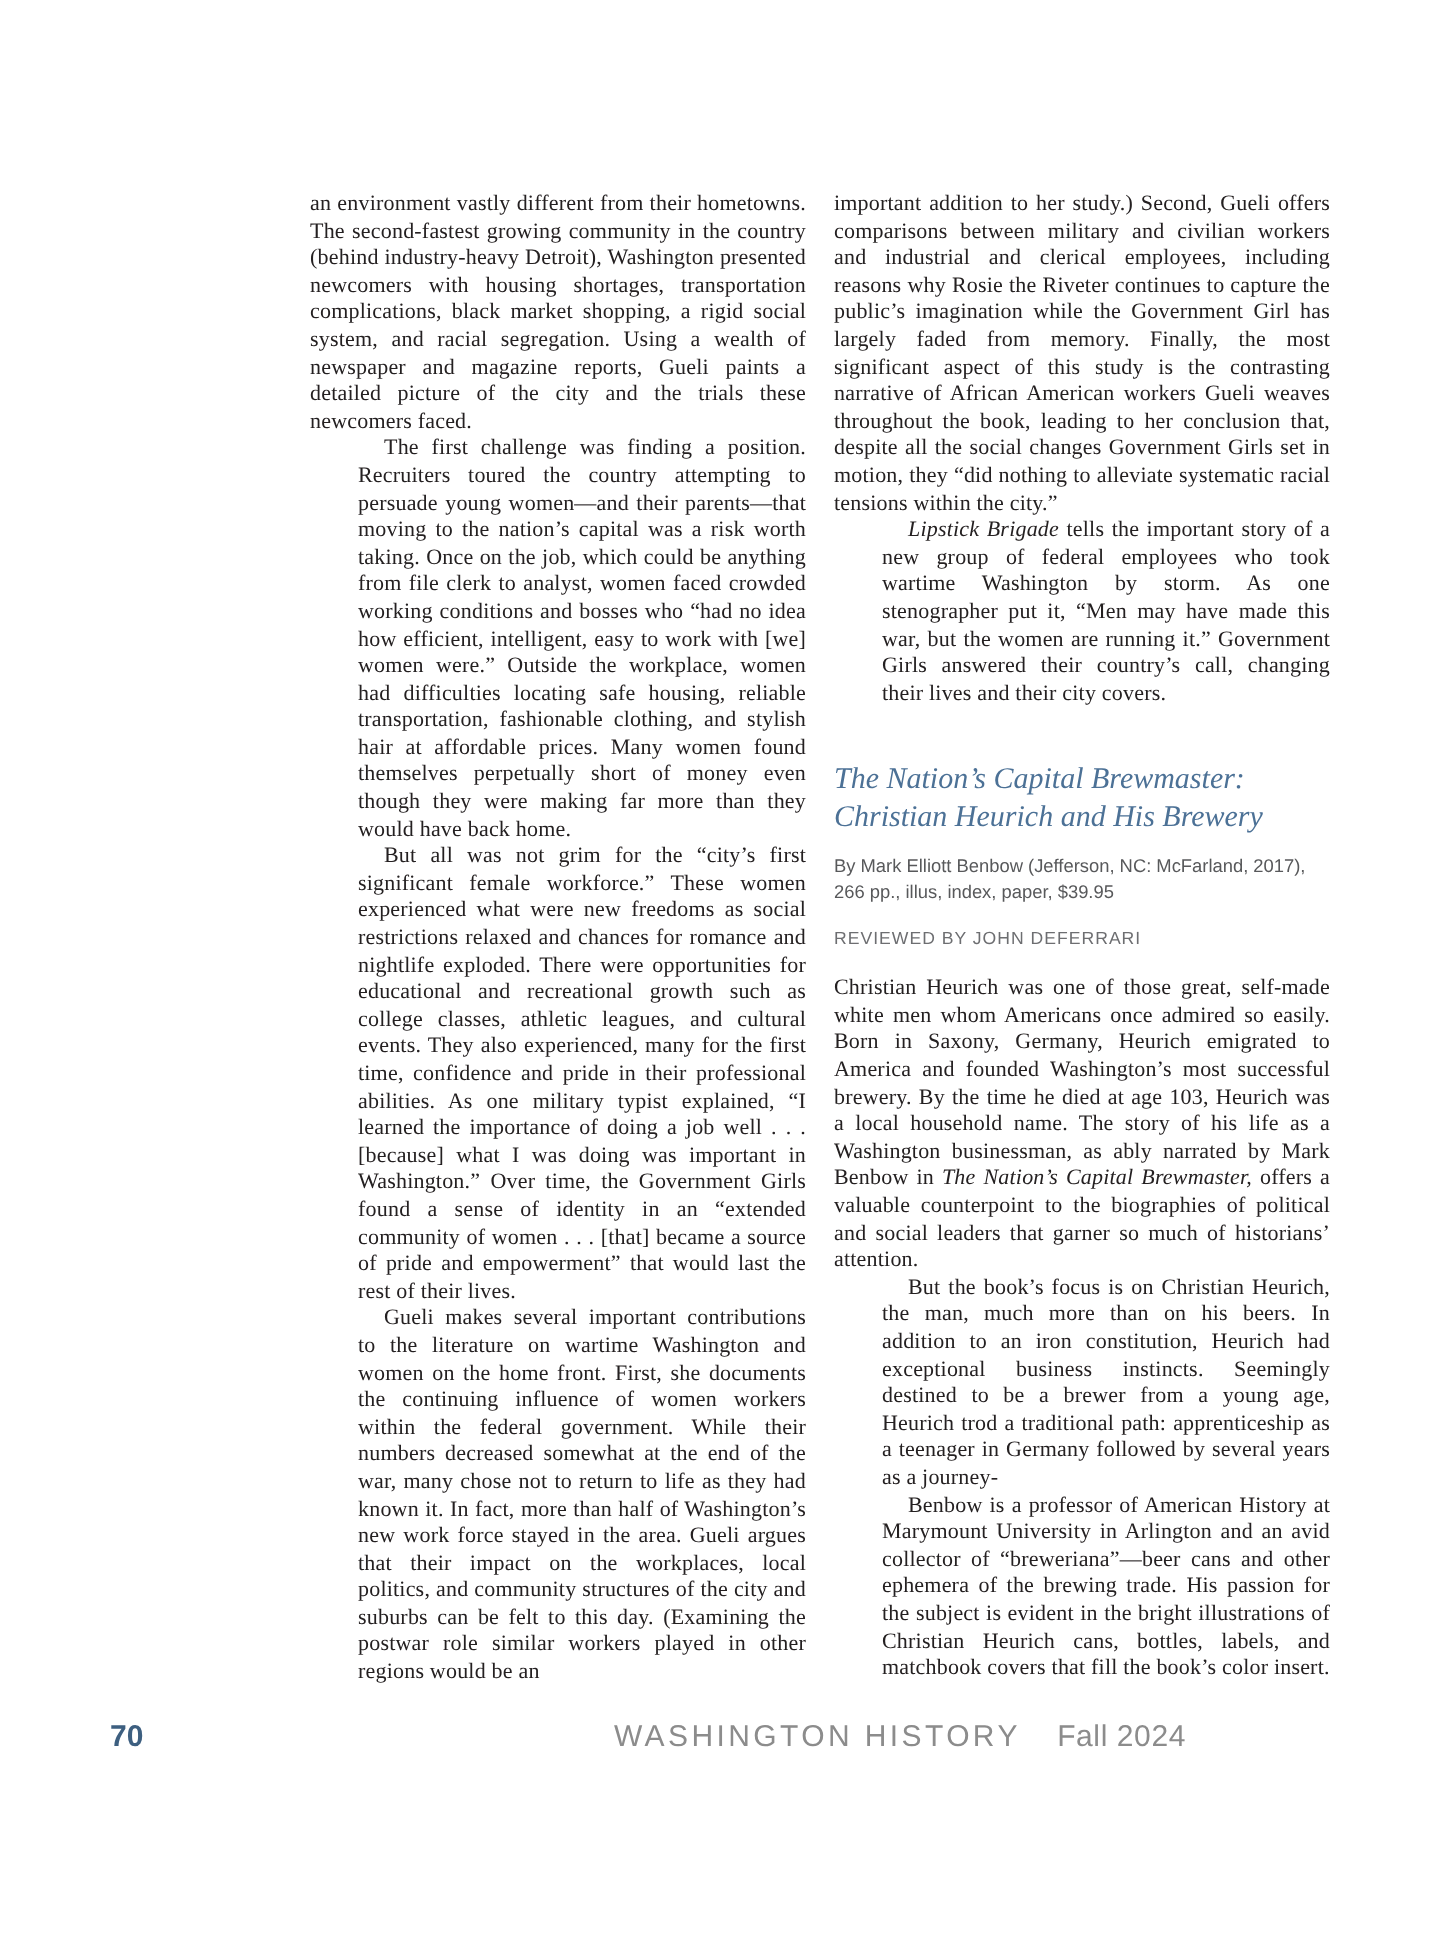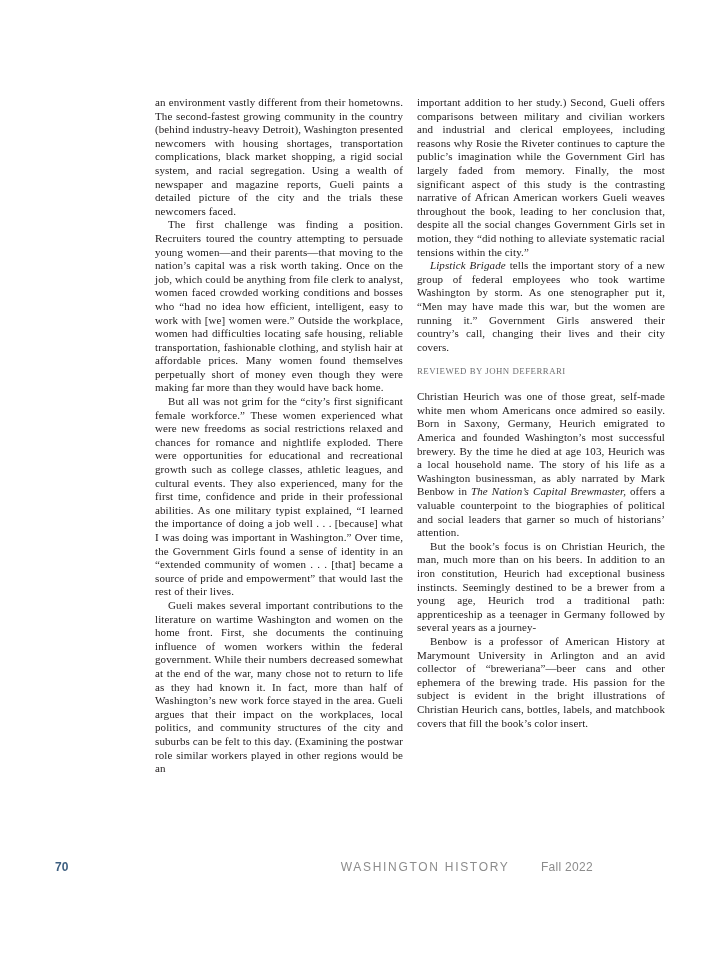--- a/index.html
+++ b/index.html
@@ -10,65 +10,67 @@
   .page{position:absolute;inset:0;background:#ffffff;}
   .columns{
     position:absolute;left:155px;top:96px;width:510px;
     display:flex;gap:14px;align-items:flex-start;
   }
   .col{width:248px;}
   .body-para{
     margin:0;font-size:11px;line-height:13.6px;text-align:justify;
     color:#242021;letter-spacing:0.1px;
   }
-  .body-para.indent{text-indent:13px;}
+  .body-para.indent{text-indent:13px;margin-left:24px;}
   .body-para i{}
   .review-heading{
     margin:27px 0 8px 0;font-family:"Liberation Serif",serif;
     font-style:italic;font-weight:normal;
     font-size:15px;line-height:19px;color:#4c7196;
   }
   .byline{
     font-family:"Liberation Sans",sans-serif;
     font-size:9.2px;line-height:12.5px;color:#58595b;margin:0 0 9px 0;
   }
   .reviewer{
-    font-family:Liberation Serif, serif;
+    font-family:Liberation Sans, sans-serif;
     font-size:8.8px;letter-spacing:0.5px;color:#6d6e71;margin:12px 0 14px 0;
   }
   .footer{position:absolute;left:0;top:860px;width:651px;height:16px;
-    font-family:"Liberation Sans",sans-serif;font-size:12px;}
+    font-family:"Liberation Sans",sans-serif;font-size:15px;}
   .page-number{position:absolute;left:55px;top:0;font-weight:bold;color:#3d5f80;}
   .footer-right{position:absolute;right:58px;top:0;color:#8c8c8c;white-space:nowrap;}
-  .journal-name{letter-spacing:1.7px;margin-right:28px;color:#8c8c8c;}
+  .journal-name{letter-spacing:1.7px;margin-right:14px;color:#8c8c8c;}
   .issue{letter-spacing:0.3px;color:#8c8c8c;}
 </style>
 </head>
 <body>
 
 <div class="page">
 
   <div class="columns">
     <div class="col">
         <p class="body-para"><span>an environment vastly different from their hometowns. The second-fastest growing community in the country (behind industry-heavy Detroit), Washington presented newcomers with housing shortages, transportation complications, black market shopping, a rigid social system, and racial segregation. Using a wealth of newspaper and magazine reports, Gueli paints a detailed picture of the city and the trials these newcomers faced.</span></p>
         <p class="body-para indent"><span>The first challenge was finding a position. Recruiters toured the country attempting to persuade young women—and their parents—that moving to the nation’s capital was a risk worth taking. Once on the job, which could be anything from file clerk to analyst, women faced crowded working conditions and bosses who “had no idea how efficient, intelligent, easy to work with [we] women were.” Outside the workplace, women had difficulties locating safe housing, reliable transportation, fashionable clothing, and stylish hair at affordable prices. Many women found themselves perpetually short of money even though they were making far more than they would have back home.</span></p>
         <p class="body-para indent"><span>But all was not grim for the “city’s first significant female workforce.” These women experienced what were new freedoms as social restrictions relaxed and chances for romance and nightlife exploded. There were opportunities for educational and recreational growth such as college classes, athletic leagues, and cultural events. They also experienced, many for the first time, confidence and pride in their professional abilities. As one military typist explained, “I learned the importance of doing a job well . . . [because] what I was doing was important in Washington.” Over time, the Government Girls found a sense of identity in an “extended community of women . . . [that] became a source of pride and empowerment” that would last the rest of their lives.</span></p>
         <p class="body-para indent"><span>Gueli makes several important contributions to the literature on wartime Washington and women on the home front. First, she documents the continuing influence of women workers within the federal government. While their numbers decreased somewhat at the end of the war, many chose not to return to life as they had known it. In fact, more than half of Washington’s new work force stayed in the area. Gueli argues that their impact on the workplaces, local politics, and community structures of the city and suburbs can be felt to this day. (Examining the postwar role similar workers played in other regions would be an</span></p>
       </div>
     <div class="col">
         <p class="body-para"><span>important addition to her study.) Second, Gueli offers comparisons between military and civilian workers and industrial and clerical employees, including reasons why Rosie the Riveter continues to capture the public’s imagination while the Government Girl has largely faded from memory. Finally, the most significant aspect of this study is the contrasting narrative of African American workers Gueli weaves throughout the book, leading to her conclusion that, despite all the social changes Government Girls set in motion, they “did nothing to alleviate systematic racial tensions within the city.”</span></p>
         <p class="body-para indent"><i>Lipstick Brigade</i><span> tells the important story of a new group of federal employees who took wartime Washington by storm. As one stenographer put it, “Men may have made this war, but the women are running it.” Government Girls answered their country’s call, changing their lives and their city covers.</span></p>
+        <h2 class="review-heading">The Nation’s Capital Brewmaster:<br>Christian Heurich and His Brewery</h2>
+        <div class="byline">By Mark Elliott Benbow (Jefferson, NC: McFarland, 2017), 266 pp., illus, index, paper, $39.95</div>
         <div class="reviewer">REVIEWED BY JOHN DEFERRARI</div>
         <p class="body-para"><span>Christian Heurich was one of those great, self-made white men whom Americans once admired so easily. Born in Saxony, Germany, Heurich emigrated to America and founded Washington’s most successful brewery. By the time he died at age 103, Heurich was a local household name. The story of his life as a Washington businessman, as ably narrated by Mark Benbow in </span><i>The Nation’s Capital Brewmaster,</i><span> offers a valuable counterpoint to the biographies of political and social leaders that garner so much of historians’ attention.</span></p>
         <p class="body-para indent"><span>But the book’s focus is on Christian Heurich, the man, much more than on his beers. In addition to an iron constitution, Heurich had exceptional business instincts. Seemingly destined to be a brewer from a young age, Heurich trod a traditional path: apprenticeship as a teenager in Germany followed by several years as a journey-</span></p>
         <p class="body-para indent"><span>Benbow is a professor of American History at Marymount University in Arlington and an avid collector of “breweriana”—beer cans and other ephemera of the brewing trade. His passion for the subject is evident in the bright illustrations of Christian Heurich cans, bottles, labels, and matchbook covers that fill the book’s color insert.</span></p>
       </div>
   </div>
 
   <div class="footer">
     <span class="page-number">70</span>
     <span class="footer-right">
       <span class="journal-name">WASHINGTON HISTORY</span>
-      <span class="issue">Fall 2022</span>
+      <span class="issue">Fall 2024</span>
     </span>
   </div>
 
 </div>
 
 </body></html>

